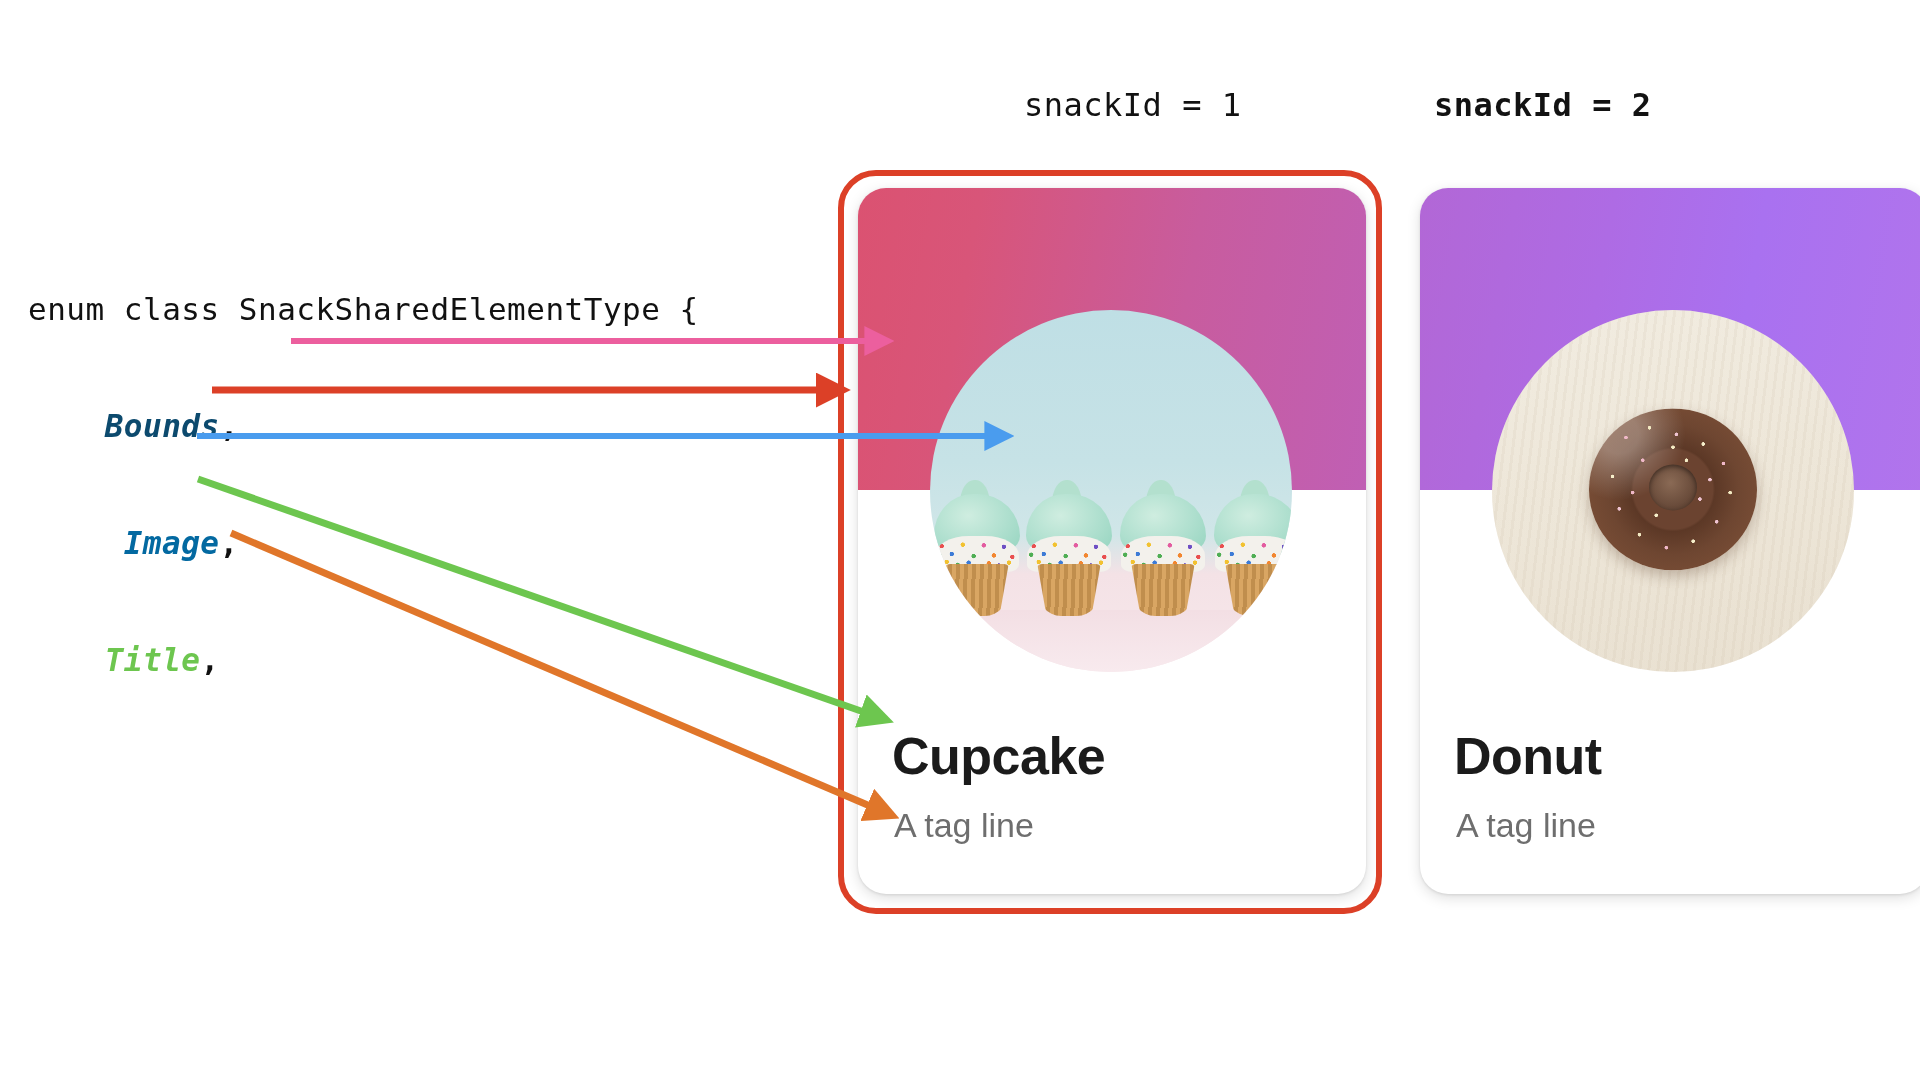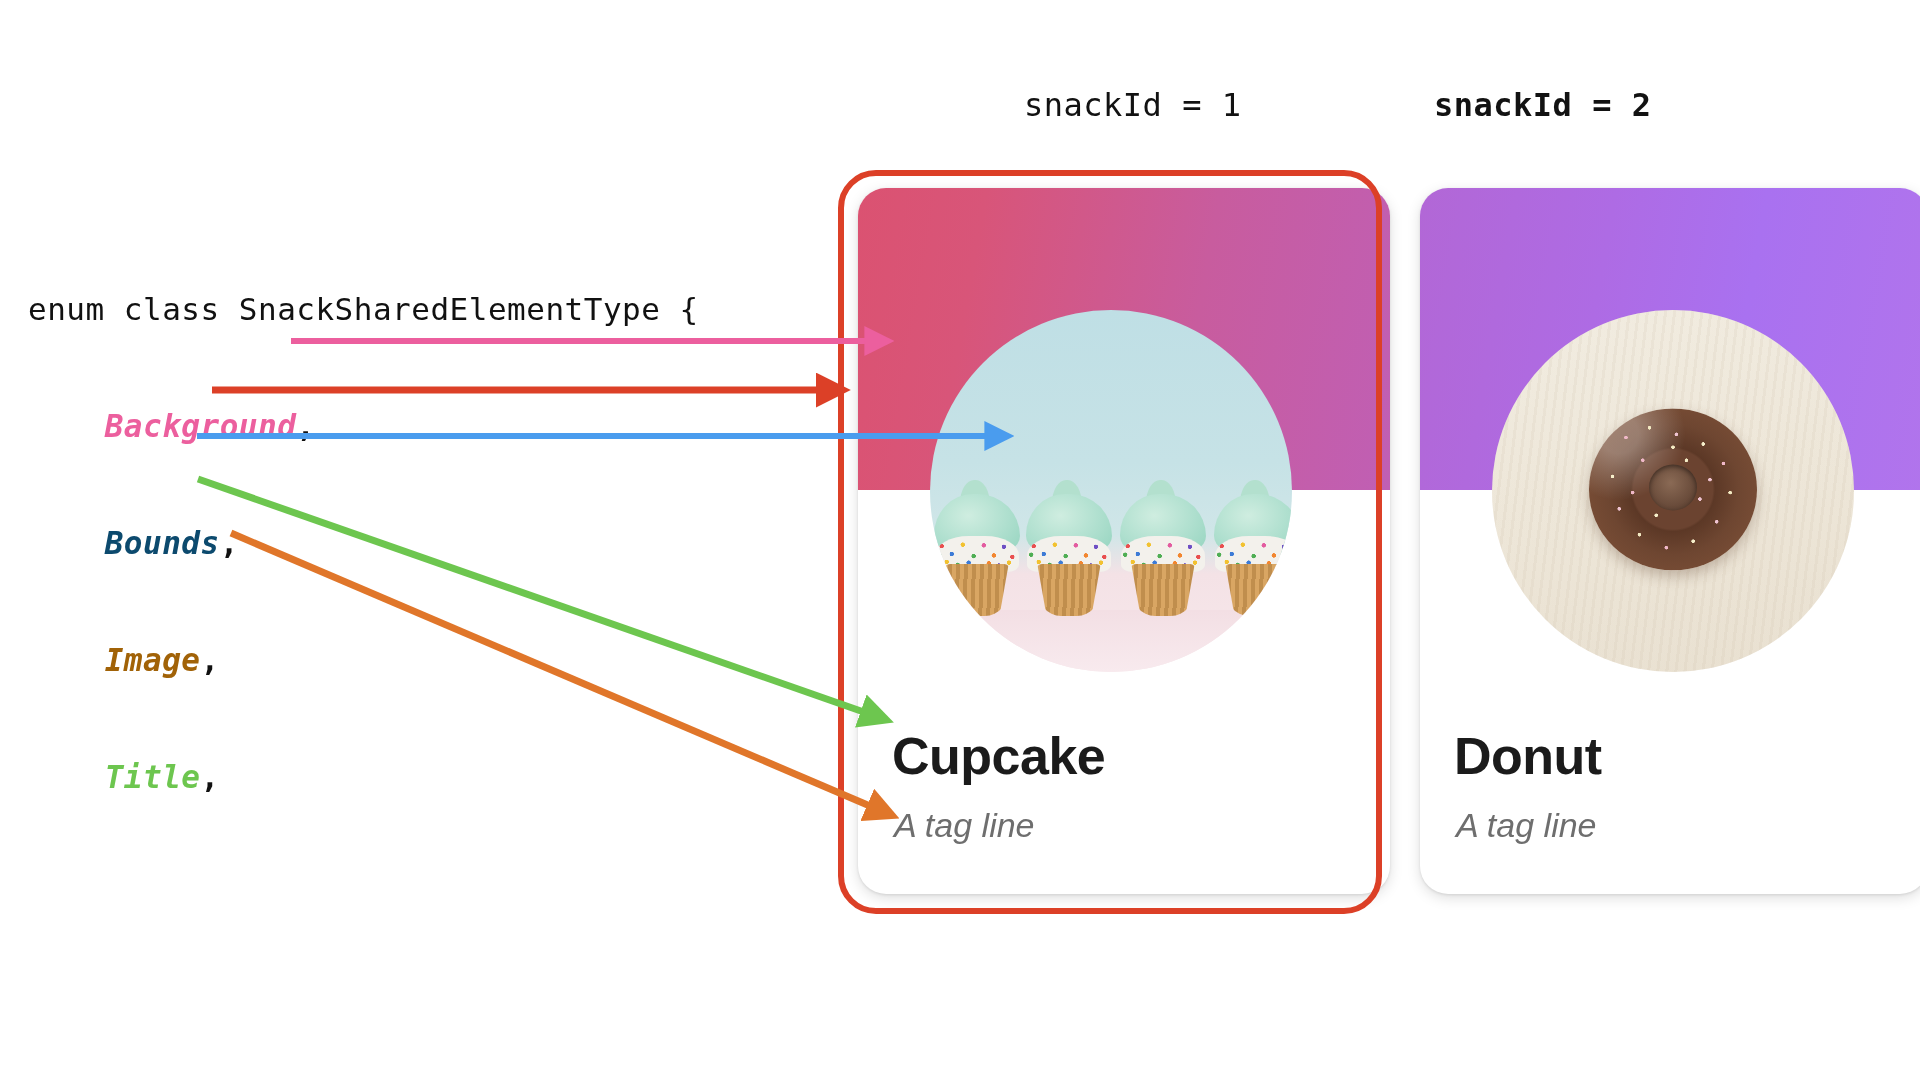--- a/index.html
+++ b/index.html
@@ -33,21 +33,21 @@
     letter-spacing: 0.5px;
   }
   .code-line { height: 39px; white-space: pre; }
   .code-line.blank { height: 39px; }
   .enum-member {
     font-style: italic;
     font-weight: bold;
   }
   .m-background { color: #EC5F9E; }
   .m-bounds     { color: #0c4a6e; }
-  .m-image      { color: #a16207; }
+  .m-image      { color: #0369a1; margin-left: 19px; }
   .m-title      { color: #6DC64F; }
   .m-tagline    { color: #E0762A; }
   .punct { color: #111111; font-weight: bold; font-style: normal; }
 
   
   .snack-label {
     position: absolute;
     font-family: "DejaVu Sans Mono", "Liberation Mono", monospace;
     font-size: 32px;
     color: #121212;
@@ -58,21 +58,21 @@
   #snack-label-2 { left: 1434px; top: 86px; font-weight: bold; }
 
   
   .card {
     position: absolute;
     background: #ffffff;
     border-radius: 28px;
     box-shadow: 0 4px 14px rgba(0,0,0,0.13), 0 1px 3px rgba(0,0,0,0.10);
     overflow: hidden;
   }
-  #card-1 { left: 858px; top: 188px; width: 508px; height: 706px; padding-left: 24px; }
+  #card-1 { left: 858px; top: 188px; width: 508px; height: 706px; }
   #card-2 { left: 1420px; top: 188px; width: 508px; height: 706px; }
 
   .card-banner {
     position: absolute;
     left: 0; top: 0;
     width: 100%;
     height: 302px;
   }
   #card-1 .card-banner {
     background: linear-gradient(100deg, #DB5271 0%, #D85579 22%, #C85C9E 62%, #C05FB4 100%);
@@ -221,21 +221,20 @@
     color: #1B1B1B;
     letter-spacing: -0.5px;
   }
   .card-tagline {
     position: absolute;
     left: 36px;
     top: 618px;
     font-family: "Liberation Sans", sans-serif;
     font-size: 34px;
     color: #6E6E6E;
-    font-style: italic;
   }
 
   
   #bounds-outline {
     position: absolute;
     left: 838px;
     top: 170px;
     width: 544px;
     height: 744px;
     border: 6px solid #DC4027;
@@ -253,21 +252,20 @@
     pointer-events: none;
   }
 </style>
 </head>
 <body>
 
 <div id="stage">
 
   <div class="code-block">
     <div class="code-line"><span>enum class SnackSharedElementType {</span></div>
-    <div class="code-line">    <span class="enum-member m-background">Background</span><span class="punct">,</span></div>
     <div class="code-line">    <span class="enum-member m-bounds">Bounds</span><span class="punct">,</span></div>
     <div class="code-line">    <span class="enum-member m-image">Image</span><span class="punct">,</span></div>
     <div class="code-line">    <span class="enum-member m-title">Title</span><span class="punct">,</span></div>
     <div class="code-line blank"> </div>
     
   </div>
 
   <div class="snack-label" id="snack-label-1">snackId = 1</div>
   <div class="snack-label" id="snack-label-2">snackId = 2</div>
 

